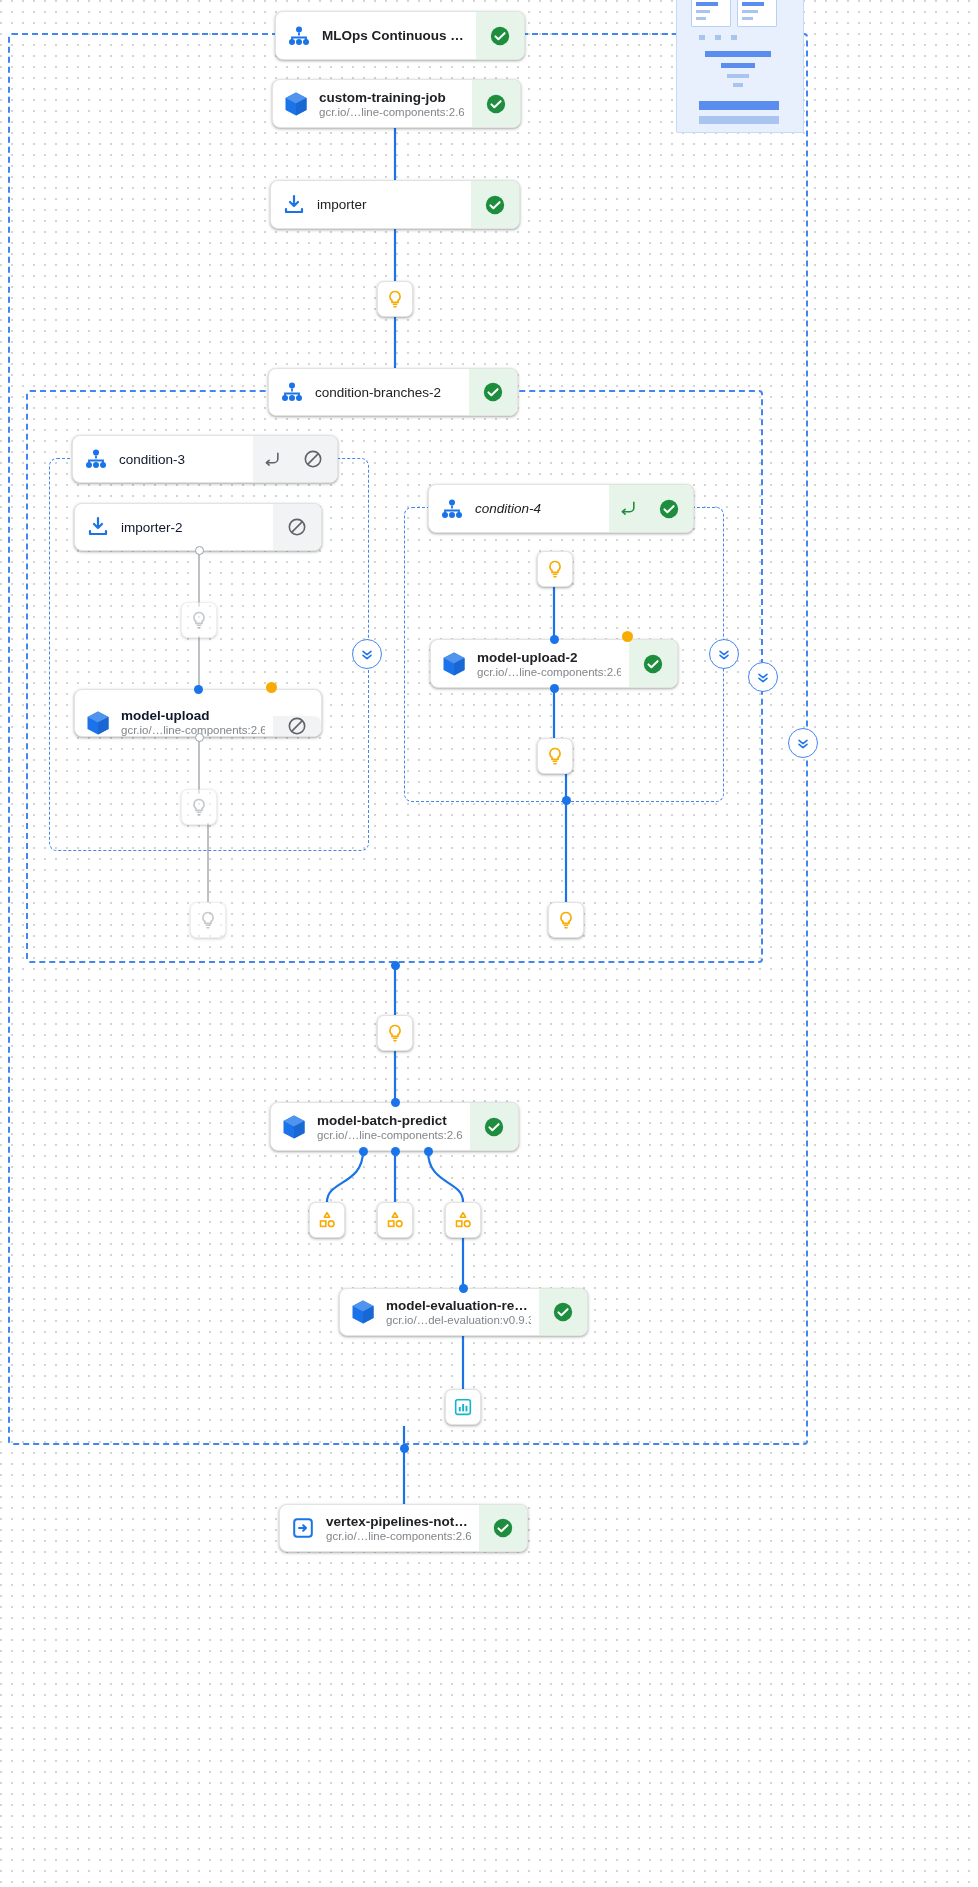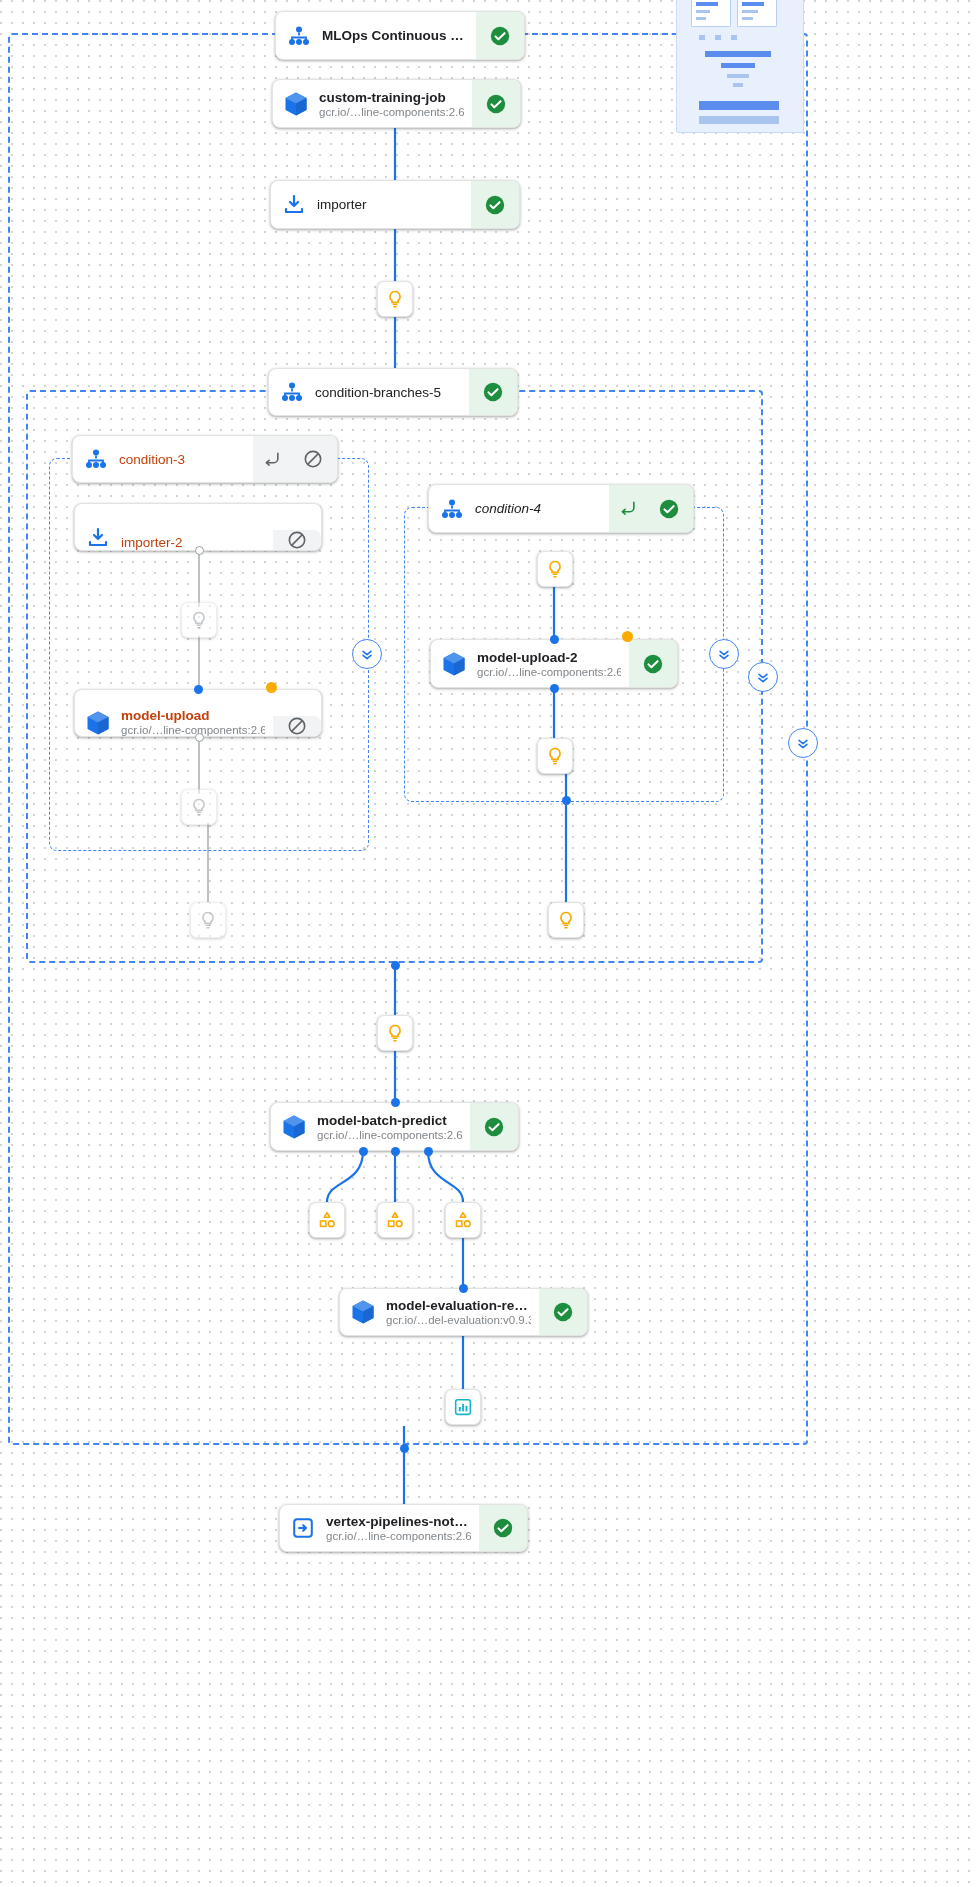--- a/index.html
+++ b/index.html
@@ -75,21 +75,21 @@
   }
   .node .status-cell.ok  { background: #e6f4ea; }
   .node .status-cell.grey{ background: #f1f3f4; }
   .node .aux-cell {
     width: 36px; flex: 0 0 36px;
     display: flex; align-items: center; justify-content: center;
   }
   .node .aux-cell.grey { background: #f1f3f4; }
   .node .aux-cell.ok   { background: #e6f4ea; }
 
-  .node.skipped .title { color: #c2410c; }
+  .node.skipped .title { color: #0f172a; }
 
   
   .art {
     position: absolute;
     width: 36px; height: 36px;
     background: #fff;
     border: 1px solid #e3e3e3;
     border-radius: 7px;
     box-shadow: 0 1px 2px rgba(60,64,67,.30), 0 1px 3px 1px rgba(60,64,67,.12);
     display: flex; align-items: center; justify-content: center;
@@ -252,21 +252,21 @@
   <div class="icon-cell">
     <svg width="24" height="24" viewBox="0 0 24 24">
       <circle cx="12" cy="5.5" r="3" fill="#1a73e8"></circle>
       <path d="M12 8.5v3M5 16v-2.5h14V16" stroke="#1a73e8" stroke-width="1.8" fill="none"></path>
       <circle cx="5" cy="18" r="3" fill="#1a73e8"></circle>
       <circle cx="12" cy="18" r="3" fill="#1a73e8"></circle>
       <circle cx="19" cy="18" r="3" fill="#1a73e8"></circle>
     </svg>
   </div>
   <div class="body">
-    <div class="title">condition-branches-5</div>
+    <div class="title">condition-branches-2</div>
   </div>
   <div class="status-cell ok">
     <svg width="22" height="22" viewBox="0 0 24 24">
       <circle cx="12" cy="12" r="10" fill="#1e8e3e"></circle>
       <path d="M7 12.4l3.2 3.2L17 8.9" stroke="#fff" stroke-width="2.2" fill="none" stroke-linecap="round" stroke-linejoin="round"></path>
     </svg>
   </div>
 </div>
 
 <div class="node skipped" style="left:72px; top:435px; width:266px; height:48px;">
@@ -289,21 +289,21 @@
     </svg>
   </div>
   <div class="status-cell grey">
     <svg width="20" height="20" viewBox="0 0 24 24">
       <circle cx="12" cy="12" r="9.2" fill="none" stroke="#5f6368" stroke-width="1.9"></circle>
       <line x1="5.6" y1="18.4" x2="18.4" y2="5.6" stroke="#5f6368" stroke-width="1.9"></line>
     </svg>
   </div>
 </div>
 
-<div class="node skipped" style="left:74px; top:503px; width:248px; height:48px;align-items:flex-end;">
+<div class="node skipped" style="left:74px; top:503px; width:248px; height:48px;">
   <div class="icon-cell">
     <svg width="24" height="24" viewBox="0 0 24 24">
       <path d="M12 3v10m0 0l-4-4m4 4l4-4" stroke="#1a73e8" stroke-width="2.2" fill="none" stroke-linecap="round" stroke-linejoin="round"></path>
       <path d="M4 16v3h16v-3" stroke="#1a73e8" stroke-width="2.2" fill="none" stroke-linecap="round" stroke-linejoin="round"></path>
     </svg>
   </div>
   <div class="body">
     <div class="title">importer-2</div>
   </div>
   <div class="status-cell grey">

